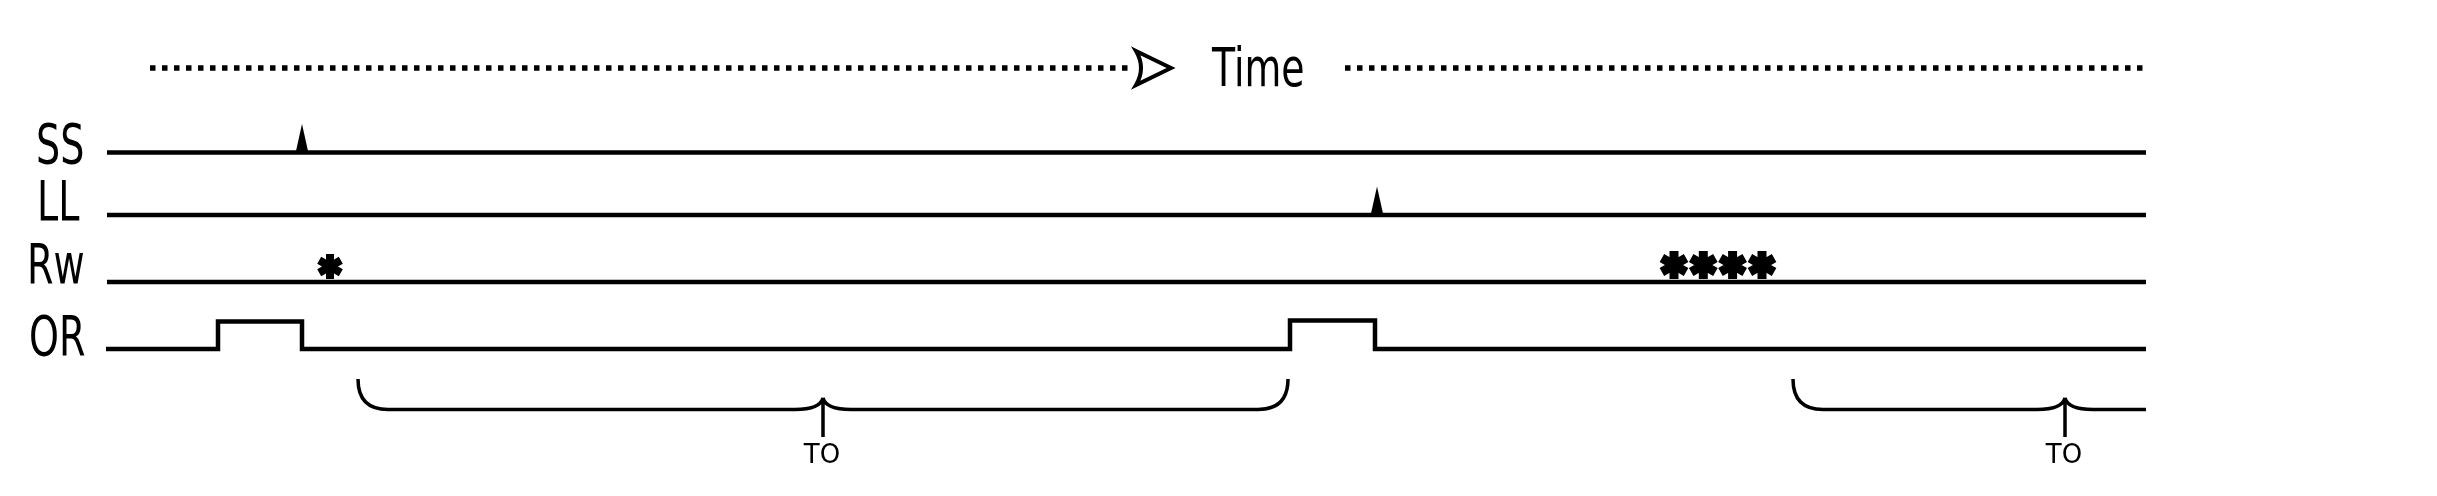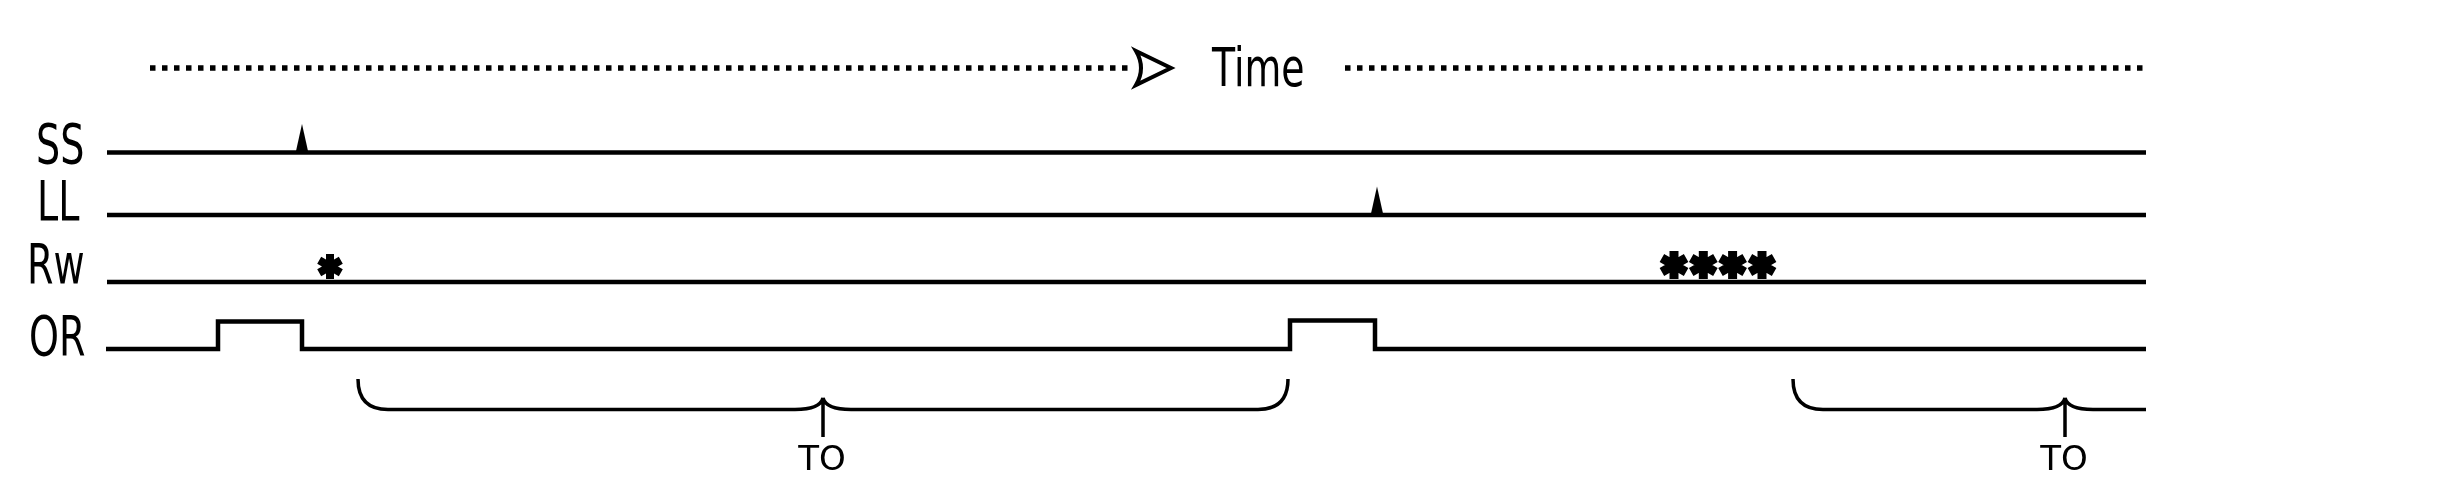--- a/index.html
+++ b/index.html
@@ -5,21 +5,21 @@
   html,body{margin:0;padding:0;background:#ffffff;}
   .canvas{
     position:relative;width:2146px;height:496px;background:#ffffff;
     font-family:"DejaVu Sans","Liberation Sans",sans-serif;color:#000;
     overflow:hidden;
   }
   .canvas svg{position:absolute;left:0;top:0;}
   .label{position:absolute;line-height:1;white-space:pre;color:#000;}
   .sig-label{font-size:56px;transform:scaleX(0.68);transform-origin:0 0;}
   .time-label{font-size:54px;transform:scaleX(0.70);transform-origin:0 0;}
-  .to-label{font-size:34px;transform:translateX(-50%);}
+  .to-label{font-size:26px;transform:translateX(-50%);}
 </style>
 </head>
 <body>
 
 <div class="canvas">
 
   <svg width="2437" height="496" viewBox="0 0 2437 496">
     <g stroke="#000" fill="none">
 
       <g>

